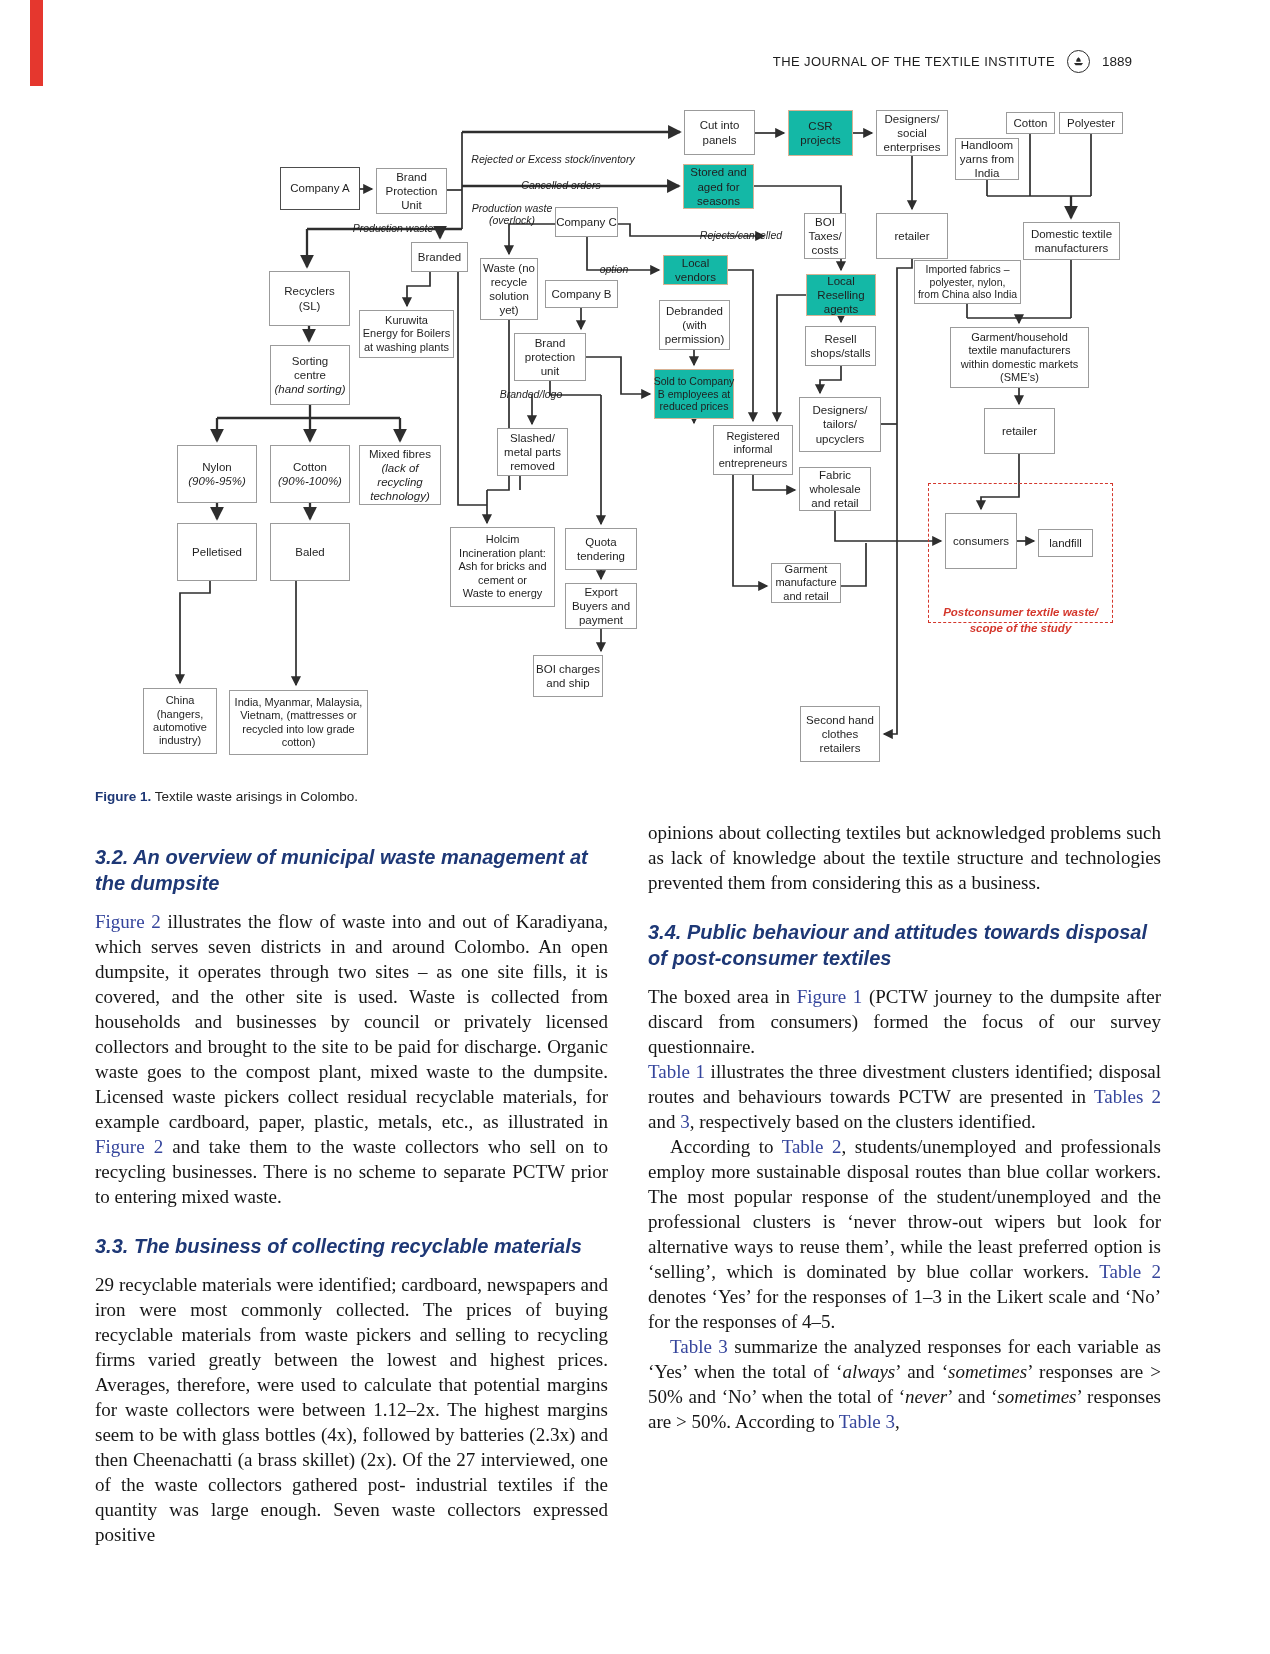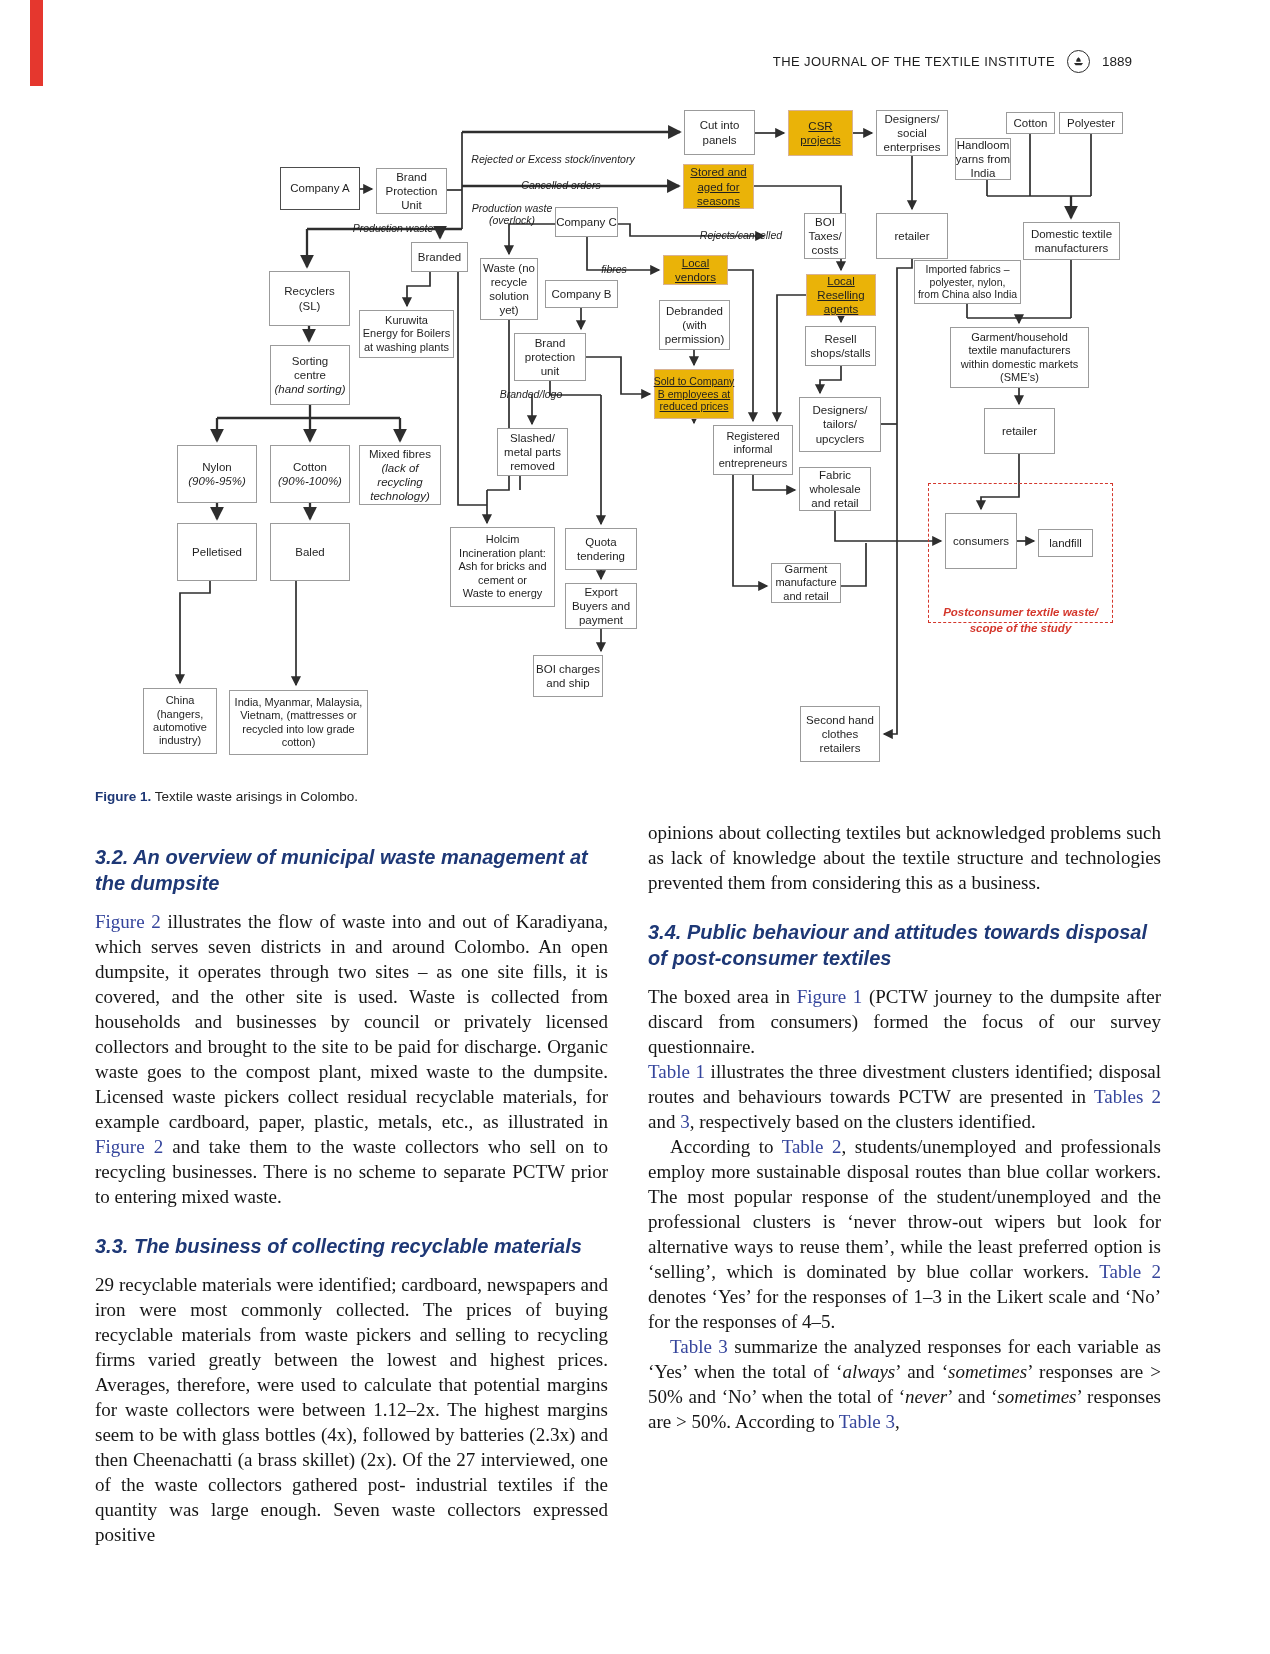--- a/index.html
+++ b/index.html
@@ -13,21 +13,21 @@
   .logo{width:21px;height:21px;border:1.4px solid #2b2b2b;border-radius:50%;
         display:flex;align-items:center;justify-content:center;}
   .logo svg{display:block}
   #ribbon{position:absolute;left:30px;top:0;width:13px;height:86px;background:#e5372e;}
   
   #fig{position:absolute;left:0;top:0;width:1270px;height:790px;}
   #arrows{position:absolute;left:0;top:0;pointer-events:none;}
   .node{position:absolute;background:#fff;border:1px solid #9b9b9b;display:flex;flex-direction:column;
         justify-content:center;align-items:center;text-align:center;font-size:11.5px;line-height:1.22;
         box-sizing:border-box;padding:1px 2px;}
-  .node.peach{background:#eab308;border-color:#d8b294;text-decoration:underline;}
+  .node.peach{background:#14b8a6;border-color:#d8b294;}
   .node.boldborder{border:1.5px solid #4d4d4d;}
   .nl{white-space:nowrap;}
   .it{font-style:italic;}
   .elabel{position:absolute;font-size:10.5px;font-style:italic;text-align:center;line-height:1.15;color:#1f1f1f;}
   #scopebox{position:absolute;border:1.5px dashed #d4372c;box-sizing:border-box;}
   #scopenote{position:absolute;color:#d4372c;font-size:11.5px;font-style:italic;font-weight:bold;
              text-align:center;line-height:16px;}
   
   #caption{position:absolute;left:95px;top:789px;font-size:13.5px;color:#222;}
   #caption .cl{color:#1e3876;font-weight:bold;}
@@ -157,21 +157,21 @@
           <div class="nl">Designers/</div>
           <div class="nl">social</div>
           <div class="nl">enterprises</div>
         </div>
         <div class="node" style="left: 1006px; top: 112px; width: 49px; height: 22px;">
           <div class="nl">Cotton</div>
         </div>
         <div class="node" style="left: 1059px; top: 112px; width: 64px; height: 22px;">
           <div class="nl">Polyester</div>
         </div>
-        <div class="node" style="left: 955px; top: 138px; width: 56px; height: 42px;">
+        <div class="node" style="left: 955px; top: 138px; width: 64px; height: 42px;">
           <div class="nl">Handloom</div>
           <div class="nl">yarns from</div>
           <div class="nl">India</div>
         </div>
         <div class="node peach" style="left: 683px; top: 164px; width: 71px; height: 45px;">
           <div class="nl">Stored and</div>
           <div class="nl">aged for</div>
           <div class="nl">seasons</div>
         </div>
         <div class="node" style="left: 555px; top: 207px; width: 63px; height: 30px;">
@@ -357,21 +357,21 @@
           <div>Production waste</div>
         </div>
         <div class="elabel" style="left: 460px; top: 202px; width: 104px;">
           <div>Production waste</div>
           <div>(overlock)</div>
         </div>
         <div class="elabel" style="left: 668px; top: 229px; width: 98px; margin-left: 24px;">
           <div>Rejects/cancelled</div>
         </div>
         <div class="elabel" style="left: 592px; top: 263px; width: 44px;">
-          <div>fibres</div>
+          <div>option</div>
         </div>
         <div class="elabel" style="left: 494px; top: 388px; width: 74px;">
           <div>Branded/logo</div>
         </div>
       </div>
 
     <div id="scopenote" style="left:918px;top:604px;width:205px;">
       <div>Postconsumer textile waste/</div>
       <div>scope of the study</div>
     </div>

